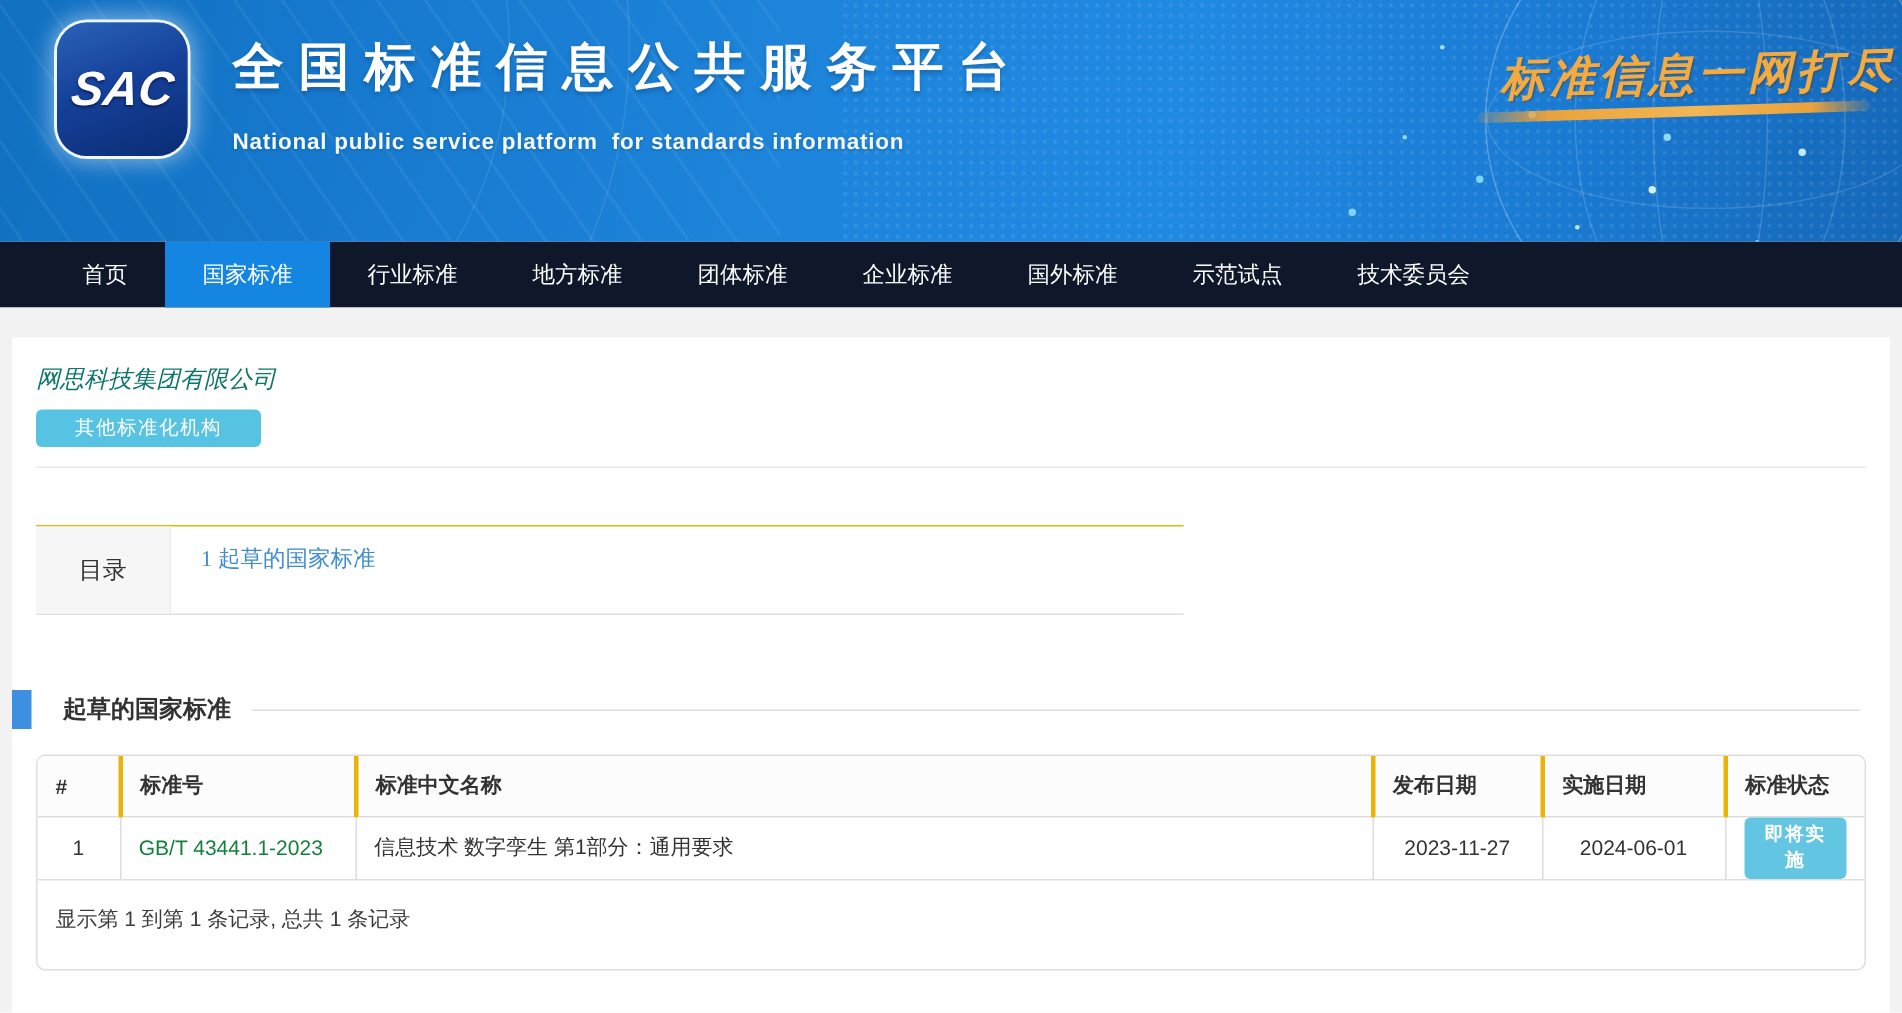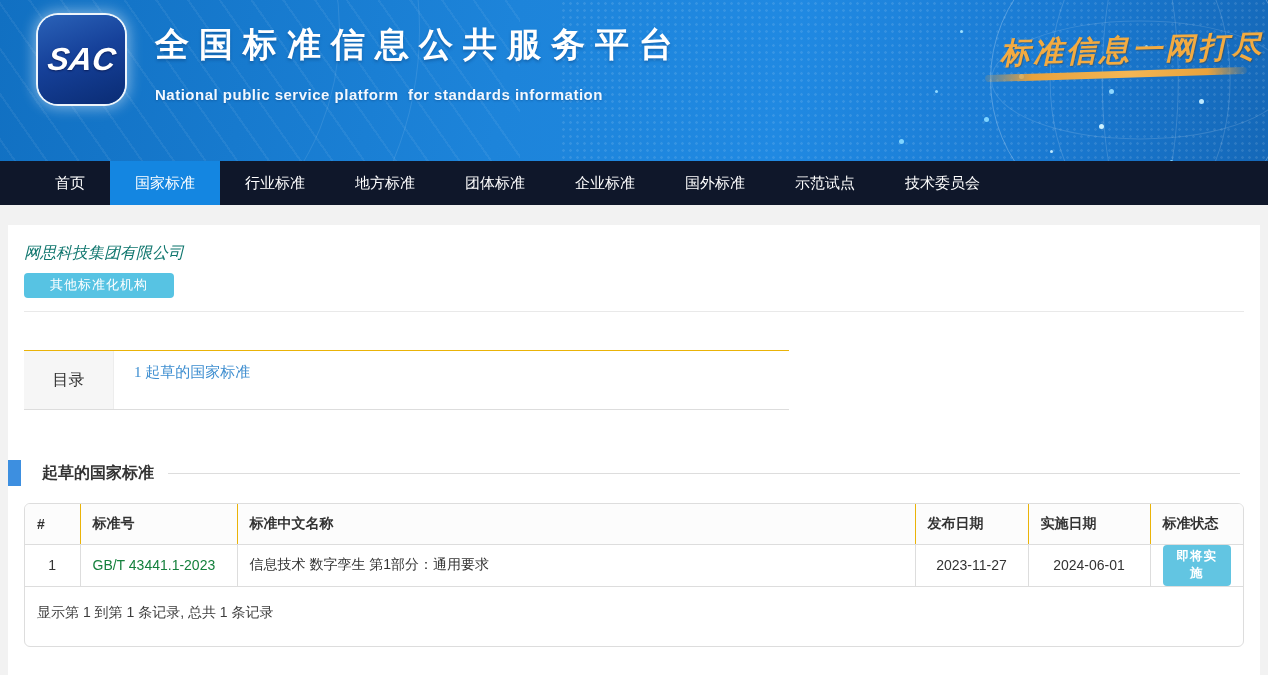--- a/index.html
+++ b/index.html
@@ -118,21 +118,21 @@
   .section-rule { flex:1; height:1px; background:#ddd; margin-left:14px; margin-right:4px; }
 
   .std-table-wrap {
     margin-top:17px; border:1px solid #ddd; border-radius:6px; overflow:hidden; background:#fff;
   }
   table.std-table { width:100%; border-collapse:collapse; table-layout:fixed; font-size:14px; }
   .std-table col.c-idx{width:55px;} .std-table col.c-no{width:157px;} .std-table col.c-name{width:678px;}
   .std-table col.c-pub{width:113px;} .std-table col.c-impl{width:122px;} .std-table col.c-status{width:93px;}
   .std-table th {
     height:40px; background:#fcfcfc; font-weight:bold; color:#333; text-align:left;
-    padding:0 12px; border-bottom:1px solid #ddd; border-left:1px solid #eab308;
+    padding:0 12px; border-bottom:1px solid #ddd; border-left:3px solid #eab308;
   }
   .std-table td {
     height:39px; padding:0 12px; border-bottom:1px solid #ddd; border-left:1px solid #ddd; color:#333;
   }
   .std-table th:first-child, .std-table td:first-child { border-left:none; }
   .th-center, .td-center { text-align:center; }
   .std-link { color:#15803d; text-decoration:none; cursor:pointer; }
   .status-badge {
     display:inline-block; padding:3px 8px 4px; font-size:12.5px; font-weight:bold; color:#fff;
     background:#62c5e2; border-radius:4px; letter-spacing:1px;

